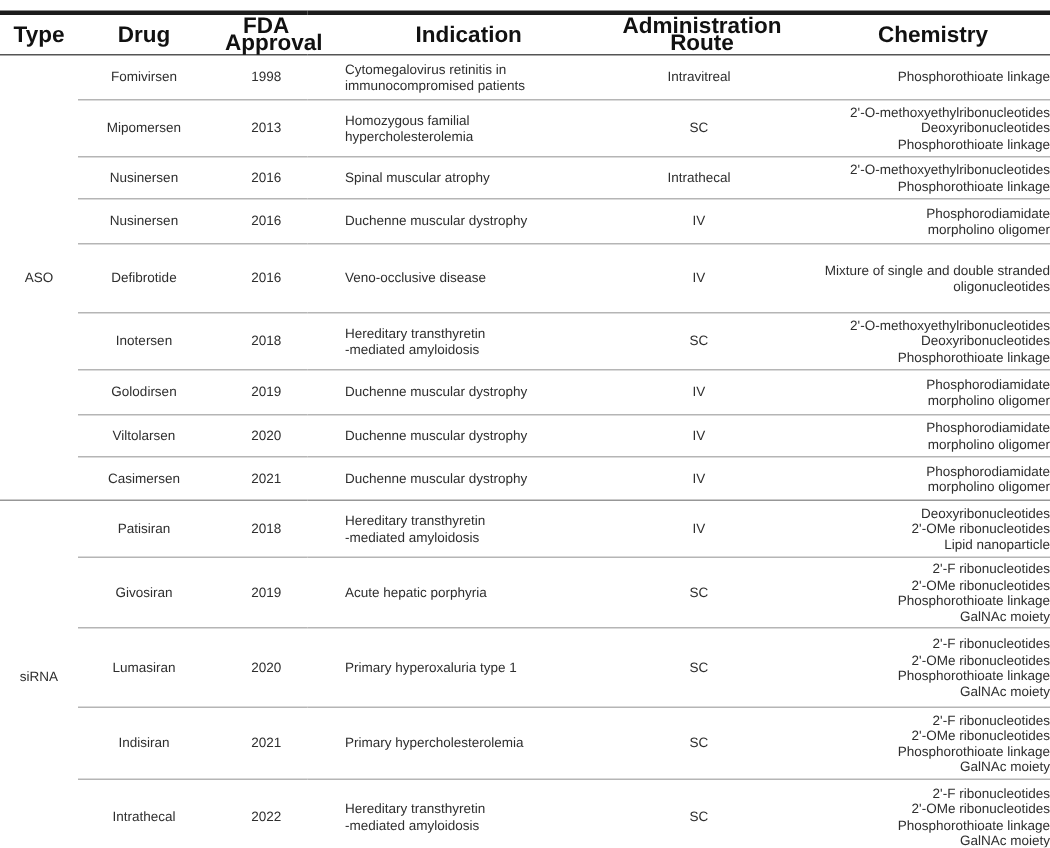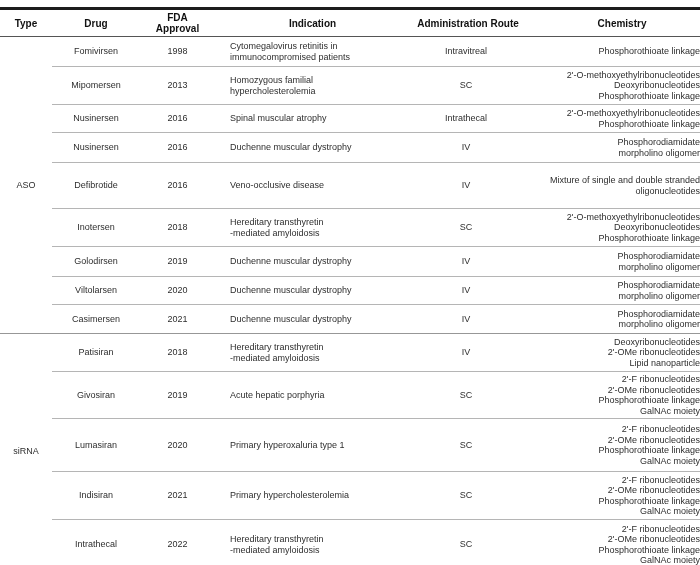--- a/index.html
+++ b/index.html
@@ -12,21 +12,21 @@
     width: 700px; border-collapse: collapse; table-layout: fixed;
     margin-top: 7px; border-top: 3px solid #1c1c1c;
   }
   col.c-type { width: 52px; }
   col.c-drug { width: 88px; }
   col.c-fda  { width: 65px; }
   col.c-ind  { width: 185px; }
   col.c-rte  { width: 140px; }
   col.c-chm  { width: 170px; }
   th {
-    font-size: 10px; font-weight: bold; color: #111111;
+    font-size: 15px; font-weight: bold; color: #111111;
     border-bottom: 1.2px solid #555555; height: 28px;
     vertical-align: middle; text-align: center; padding: 0;
     white-space: pre-line; line-height: 11px;
   }
   td {
     font-size: 9px; line-height: 10.5px; color: #2e2e2e;
     vertical-align: middle; text-align: center; padding: 1px 0;
     white-space: pre-line;
   }
   

